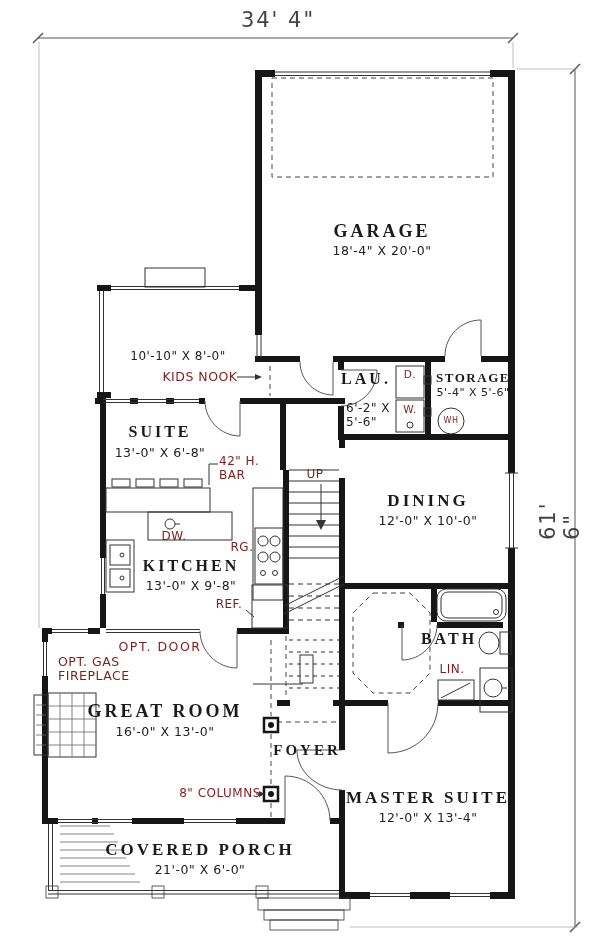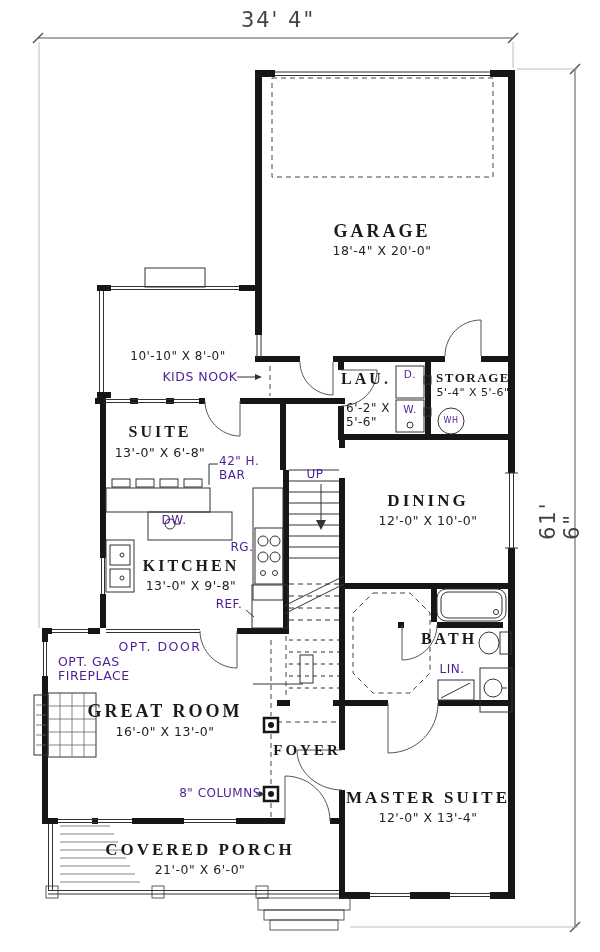--- a/index.html
+++ b/index.html
@@ -3,21 +3,21 @@
 <meta charset="utf-8">
 <style>
   html,body{margin:0;padding:0;background:#fff;}
   #plan{position:relative;width:600px;height:952px;background:#ffffff;overflow:hidden;
         font-family:"DejaVu Sans",sans-serif;}
   #plan svg{position:absolute;left:0;top:0;}
   .lbl{position:absolute;transform:translateX(-50%);text-align:center;white-space:nowrap;color:#1a1a1a;}
   .lbl-left{position:absolute;text-align:left;color:#1a1a1a;}
   .room{font-family:"Liberation Serif",serif;font-weight:700;letter-spacing:3px;}
   .size{font-family:"DejaVu Sans",sans-serif;font-size:12.5px;letter-spacing:0.5px;color:#222;}
-  .ann{font-family:"DejaVu Sans",sans-serif;font-size:12px;letter-spacing:0.5px;color:#4c1d95;}
+  .ann{font-family:"DejaVu Sans",sans-serif;font-size:12px;letter-spacing:0.5px;color:#7f1d1d;}
   .dim{font-family:"DejaVu Sans",sans-serif;font-size:21px;letter-spacing:2px;color:#444;}
   .wrap{white-space:normal;line-height:1.15;}
 </style>
 </head>
 <body>
 
 <div id="plan">
 <svg width="600" height="952" viewBox="0 0 600 952">
 
   <g stroke="#555" stroke-width="1">
@@ -303,21 +303,21 @@
   <span class="lbl ann" style="left:451px;top:416px;font-size:8px;">WH</span>
 
   <span class="lbl room" style="left:160px;top:423px;font-size:16px;">SUITE</span>
   <span class="lbl size" style="left:160px;top:445px;">13'-0" X 6'-8"</span>
   <span class="lbl-left ann wrap" style="left:219px;top:455px;width:58px;">42" H. BAR</span>
   <span class="lbl ann" style="left:315px;top:467px;">UP</span>
 
   <span class="lbl room" style="left:428px;top:491px;font-size:17px;">DINING</span>
   <span class="lbl size" style="left:428px;top:513px;">12'-0" X 10'-0"</span>
 
-  <span class="lbl ann" style="left:174px;top:513px;">DW.</span>
+  <span class="lbl ann" style="left:174px;top:529px;">DW.</span>
   <span class="lbl ann" style="left:242px;top:540px;">RG.</span>
   <span class="lbl room" style="left:191px;top:557px;font-size:16px;">KITCHEN</span>
   <span class="lbl size" style="left:191px;top:578px;">13'-0" X 9'-8"</span>
   <span class="lbl ann" style="left:229px;top:597px;">REF.</span>
 
   <span class="lbl ann" style="left:160px;top:639px;font-size:12.5px;letter-spacing:1.5px;">OPT. DOOR</span>
   <span class="lbl-left ann wrap" style="left:58px;top:655px;width:112px;font-size:12.5px;">OPT. GAS FIREPLACE</span>
 
   <span class="lbl room" style="left:449px;top:630px;font-size:16px;">BATH</span>
   <span class="lbl ann" style="left:452px;top:662px;">LIN.</span>

